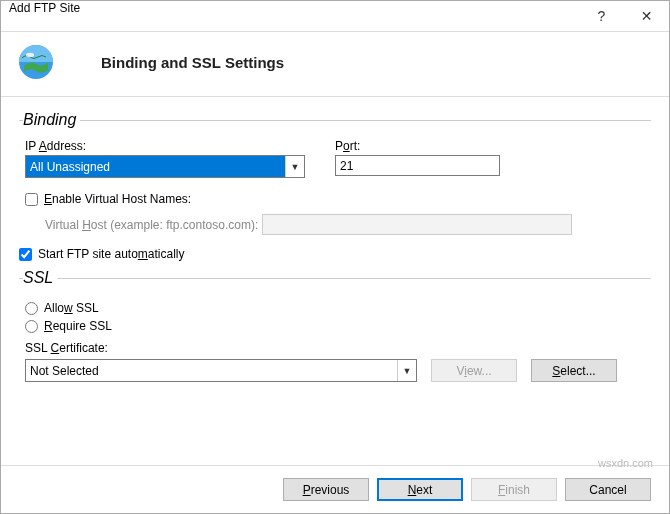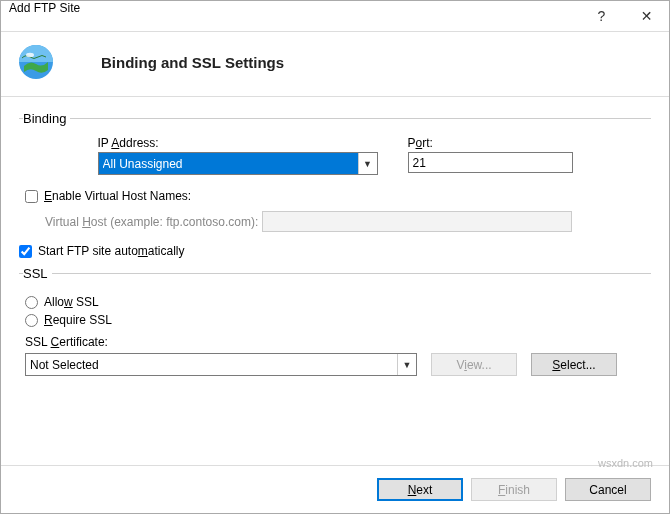--- a/index.html
+++ b/index.html
@@ -63,28 +63,28 @@
     padding: 14px 18px 0 18px;
     overflow: hidden;
   }
   fieldset.group {
     border: none;
     border-top: 1px solid #ccc;
     margin: 0 0 6px 0;
     padding: 10px 6px 6px 6px;
   }
   fieldset.group > legend {
-    font-size: 13px;
+    font-size: 16px;
     padding: 0 4px 0 0;
     margin-left: -2px;
+    font-style: italic;
   }
   .row {
     display: flex;
     gap: 30px;
-    justify-content: center;
   }
   .col {
     display: flex;
     flex-direction: column;
   }
   label.fld {
     margin-bottom: 2px;
   }
   .underline { text-decoration: underline; }
   .combo {
@@ -289,20 +289,23 @@
           <span class="underline">S</span><span>elect...</span>
         </button>
       </div>
     </fieldset>
 
   </div>
 
   <div class="watermark">wsxdn.com</div>
 
   <div class="footer">
+    <button class="btn">
+      <span class="underline">P</span><span>revious</span>
+    </button>
     <button class="btn default">
       <span class="underline">N</span><span>ext</span>
     </button>
     <button class="btn" disabled="">
       <span class="underline">F</span><span>inish</span>
     </button>
     <button class="btn">Cancel</button>
   </div>
 
 </div>

